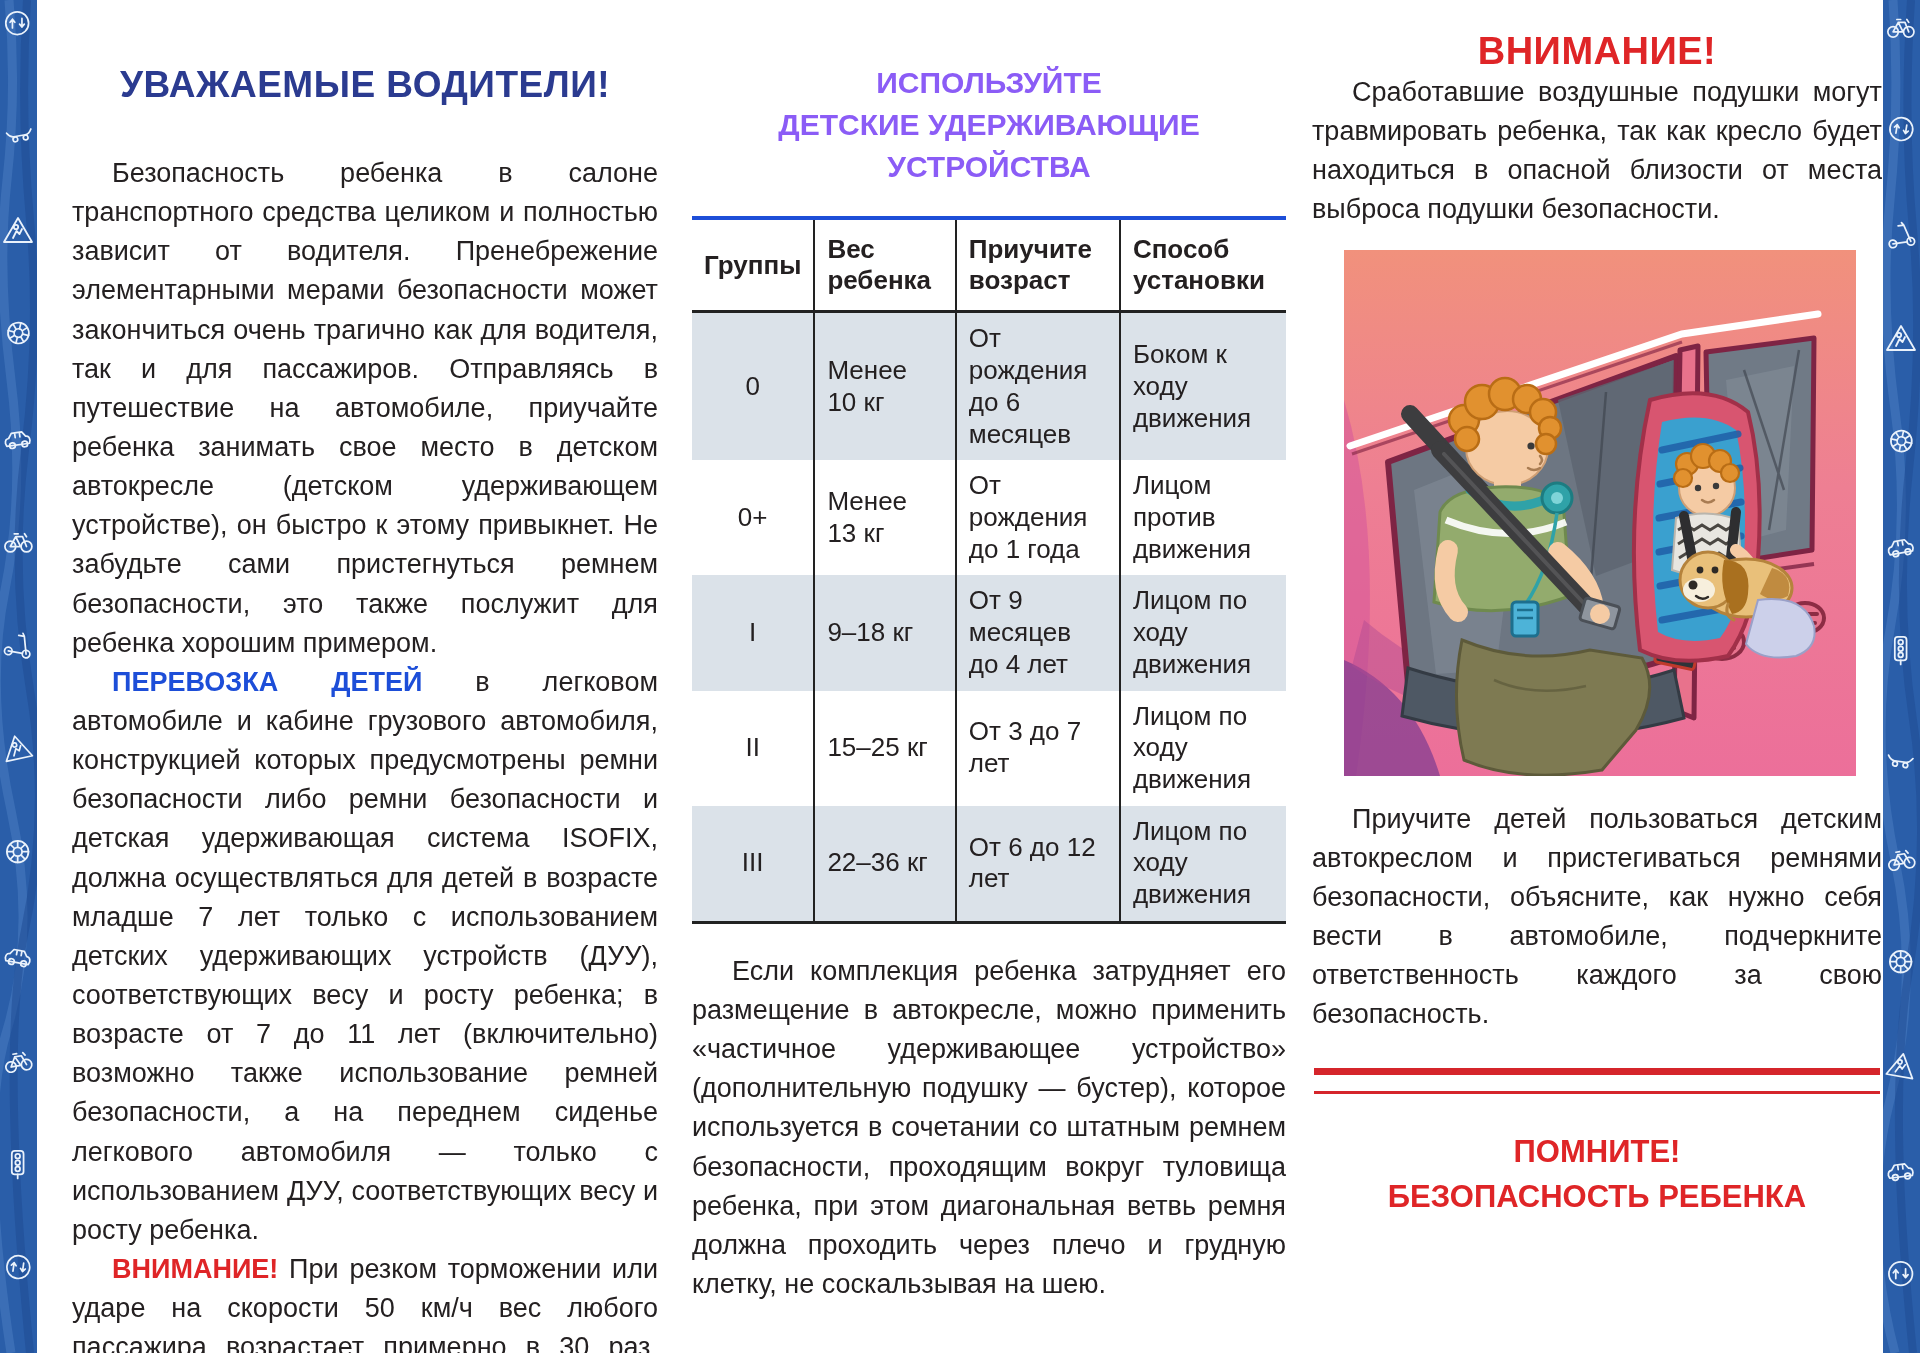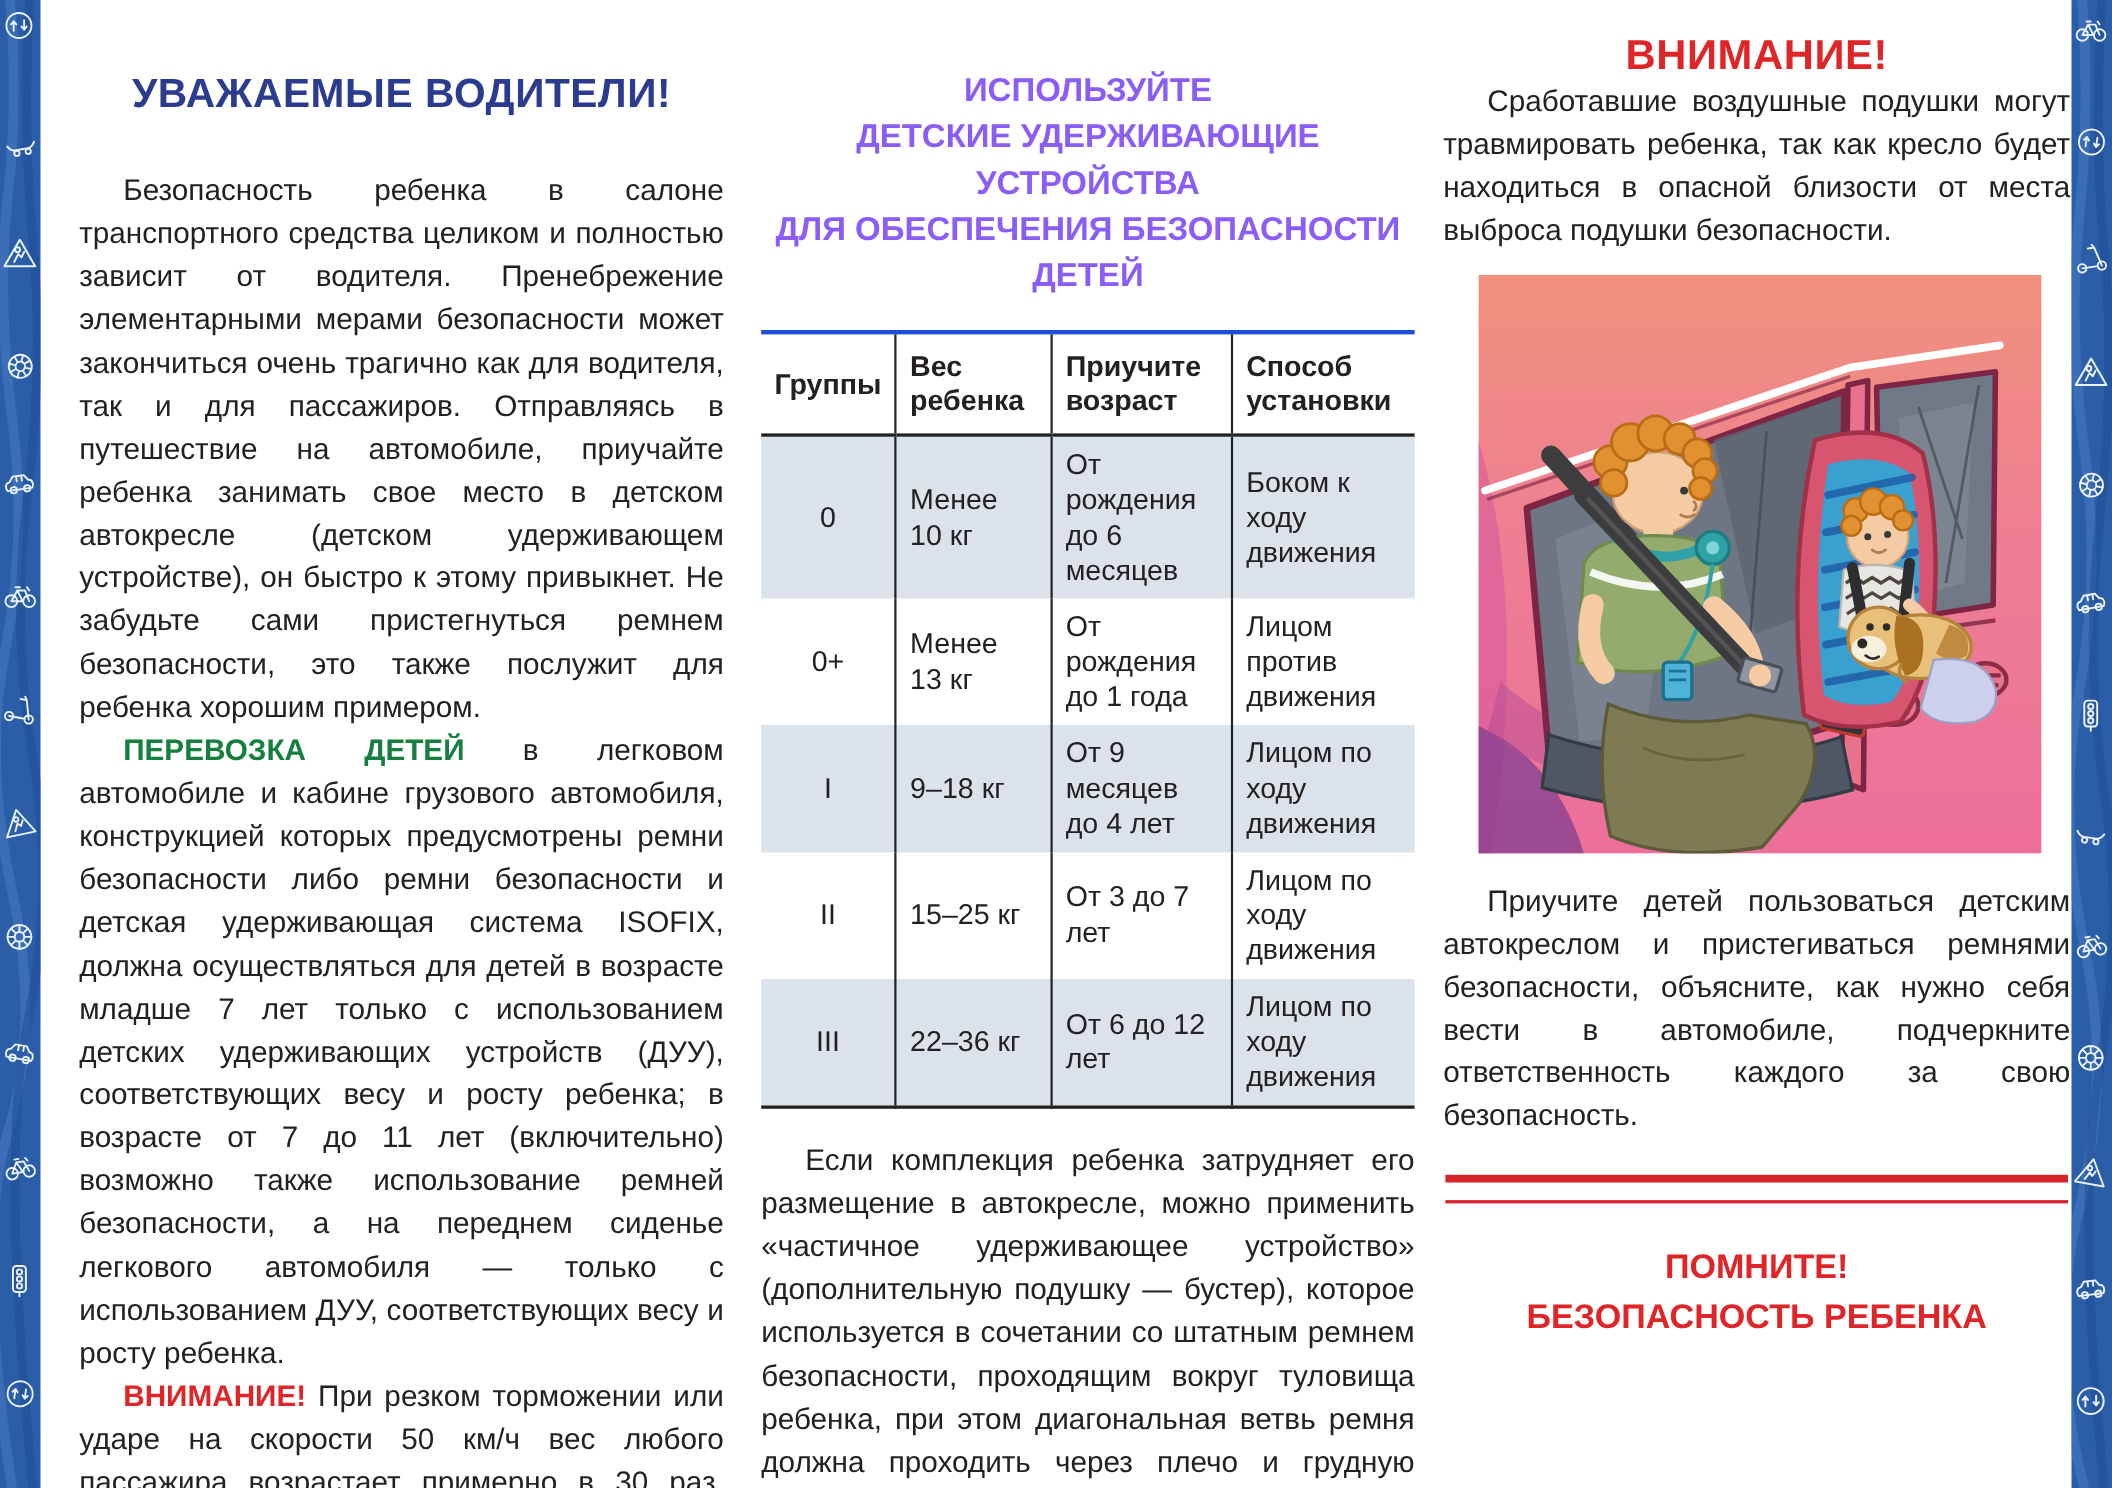--- a/index.html
+++ b/index.html
@@ -14,21 +14,21 @@
   .col-mid{left:692px;width:594px;}
   .col-right{left:1312px;width:570px;}
 
   .h-blue{margin:64px 0 0;text-align:center;font-size:37px;font-weight:700;color:#2b3b90;letter-spacing:.5px;}
   .h-mid{margin:62px 0 0;text-align:center;font-size:30px;line-height:1.4;font-weight:700;color:#8b5cf6;}
   .h-red{margin:30px 0 0;text-align:center;font-size:38px;font-weight:700;color:#df2527;letter-spacing:.5px;}
 
   .body-par{font-size:27px;line-height:1.45;text-align:justify;text-indent:40px;margin:0;}
   .mt-first{margin-top:48px;}
   .lead{font-weight:700;}
-  .lead-blue{color:#15803d;}
+  .lead-blue{color:#1d4ed8;}
   .lead-red{color:#df2527;}
 
   .groups-table{width:100%;border-collapse:collapse;margin-top:28px;
     border-top:4px solid #1d4ed8;border-bottom:3px solid #222;}
   .groups-table th{font-size:26px;font-weight:700;text-align:left;vertical-align:middle;
     padding:14px 12px;line-height:1.2;border-bottom:3px solid #222;}
   .groups-table td{font-size:26px;vertical-align:middle;padding:10px 12px;line-height:1.22;}
   .groups-table th+th,.groups-table td+td{border-left:2.5px solid #222;}
   .groups-table td:first-child{text-align:center;}
   .groups-table tbody tr:nth-child(odd){background:#dbe2e9;}
@@ -177,21 +177,20 @@
   <h1 class="h-blue">УВАЖАЕМЫЕ ВОДИТЕЛИ!</h1>
   <p class="body-par mt-first">Безопасность ребенка в салоне транспортного средства целиком и полностью зависит от водителя. Пренебрежение элементарными мерами безопасности может закончиться очень трагично как для водителя, так и для пассажиров. Отправляясь в путешествие на автомобиле, приучайте ребенка занимать свое место в детском автокресле (детском удерживающем устройстве), он быстро к этому привыкнет. Не забудьте сами пристегнуться ремнем безопасности, это также послужит для ребенка хорошим примером.</p>
   <p class="body-par"><span class="lead lead-blue">ПЕРЕВОЗКА ДЕТЕЙ</span><span> в легковом автомобиле и кабине грузового автомобиля, конструкцией которых предусмотрены ремни безопасности либо ремни безопасности и детская удерживающая система ISOFIX, должна осуществляться для детей в возрасте младше 7 лет только с использованием детских удерживающих устройств (ДУУ), соответствующих весу и росту ребенка; в возрасте от 7 до 11 лет (включительно) возможно также использование ремней безопасности, а на переднем сиденье легкового автомобиля — только с использованием ДУУ, соответствующих весу и росту ребенка.</span></p>
   <p class="body-par"><span class="lead lead-red">ВНИМАНИЕ!</span><span> При резком торможении или ударе на скорости 50 км/ч вес любого пассажира возрастает примерно в 30 раз. Если вы держите ребенка весом 10 кг на руках, в момент торможения его вес возрастает до 300 кг, и удержать его руками от резкого удара о переднее кресло или ветровое стекло практически невозможно. К тому же и вес взрослого также увеличивается, и вы можете просто раздавить ребенка.</span></p>
 </div>
 
 <div class="col col-mid">
   <h2 class="h-mid">
     <div>ИСПОЛЬЗУЙТЕ</div>
     <div>ДЕТСКИЕ УДЕРЖИВАЮЩИЕ УСТРОЙСТВА</div>
-    <div>ДЛЯ ОБЕСПЕЧЕНИЯ БЕЗОПАСНОСТИ ДЕТЕЙ</div>
   </h2>
 
   <table class="groups-table">
     <colgroup>
         <col class="c1">
         <col class="c2">
         <col class="c3">
         <col class="c4">
       </colgroup>
     <thead>

